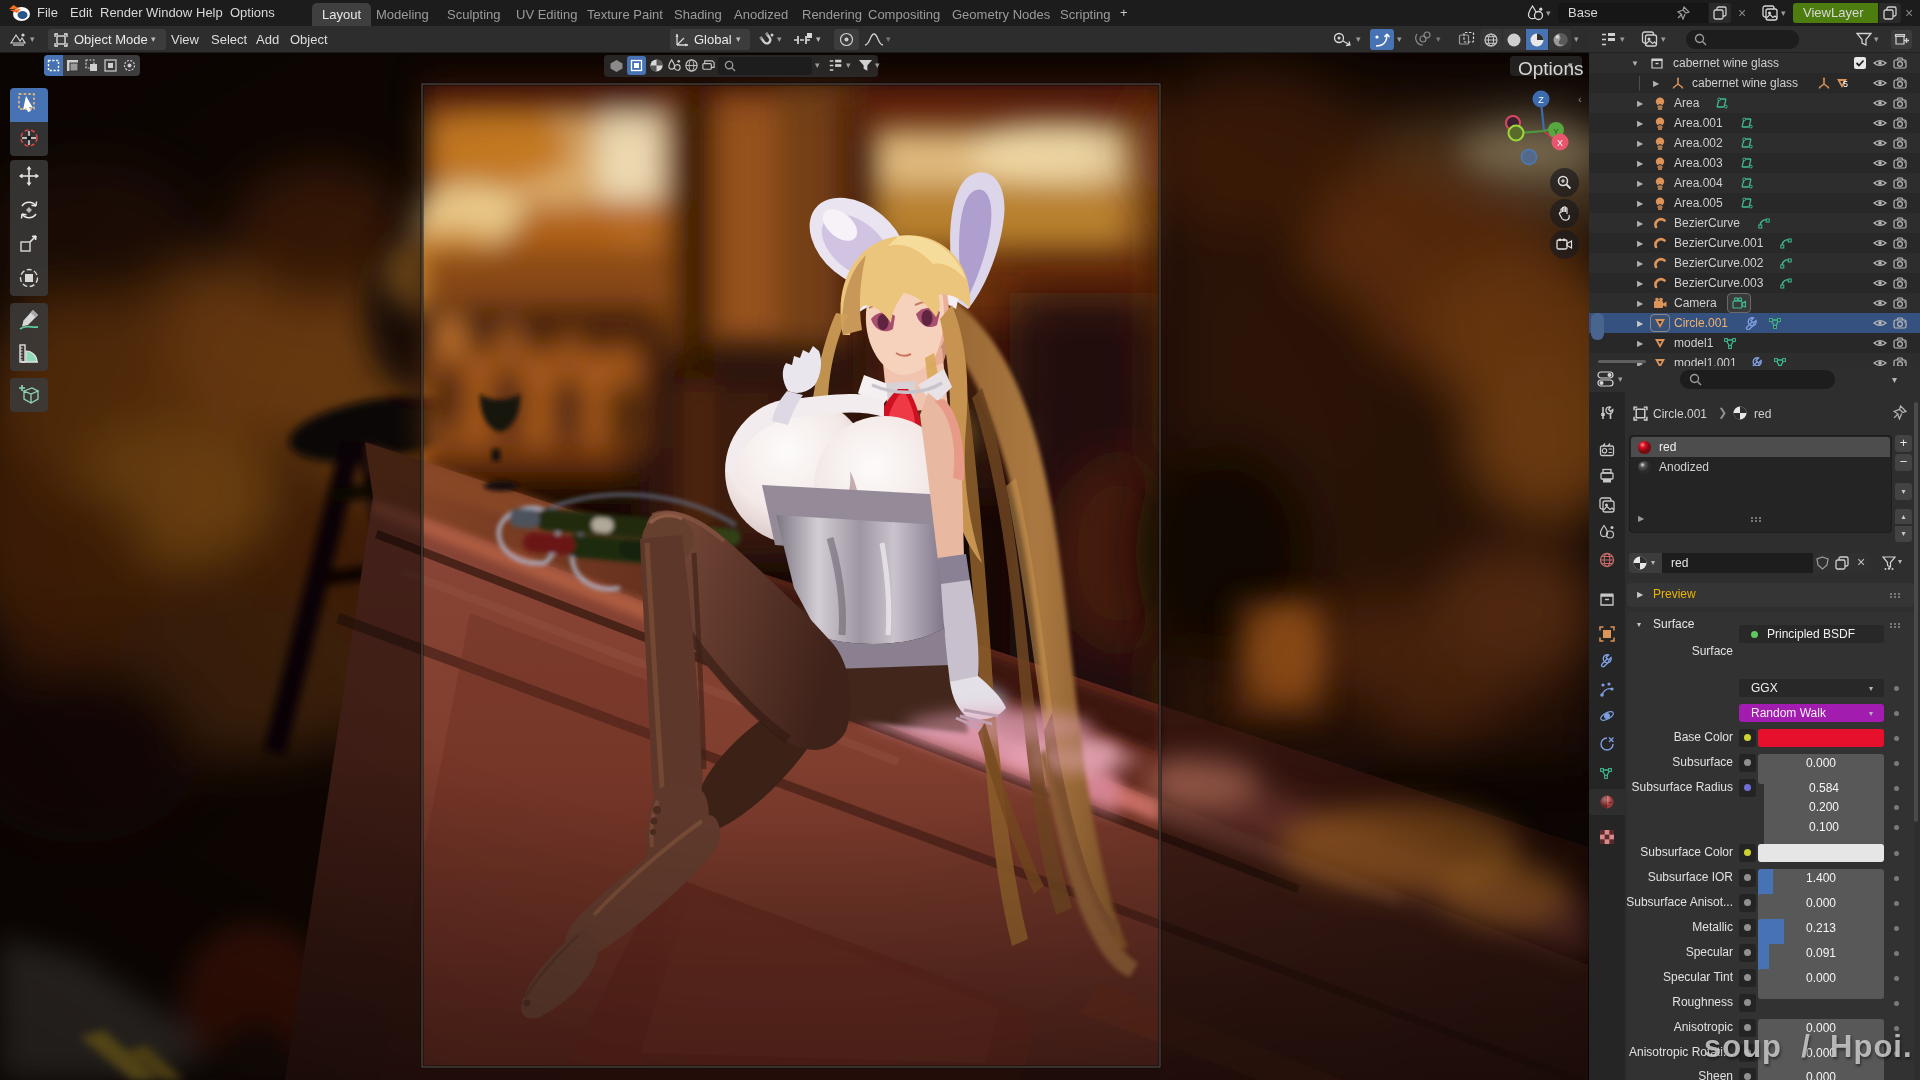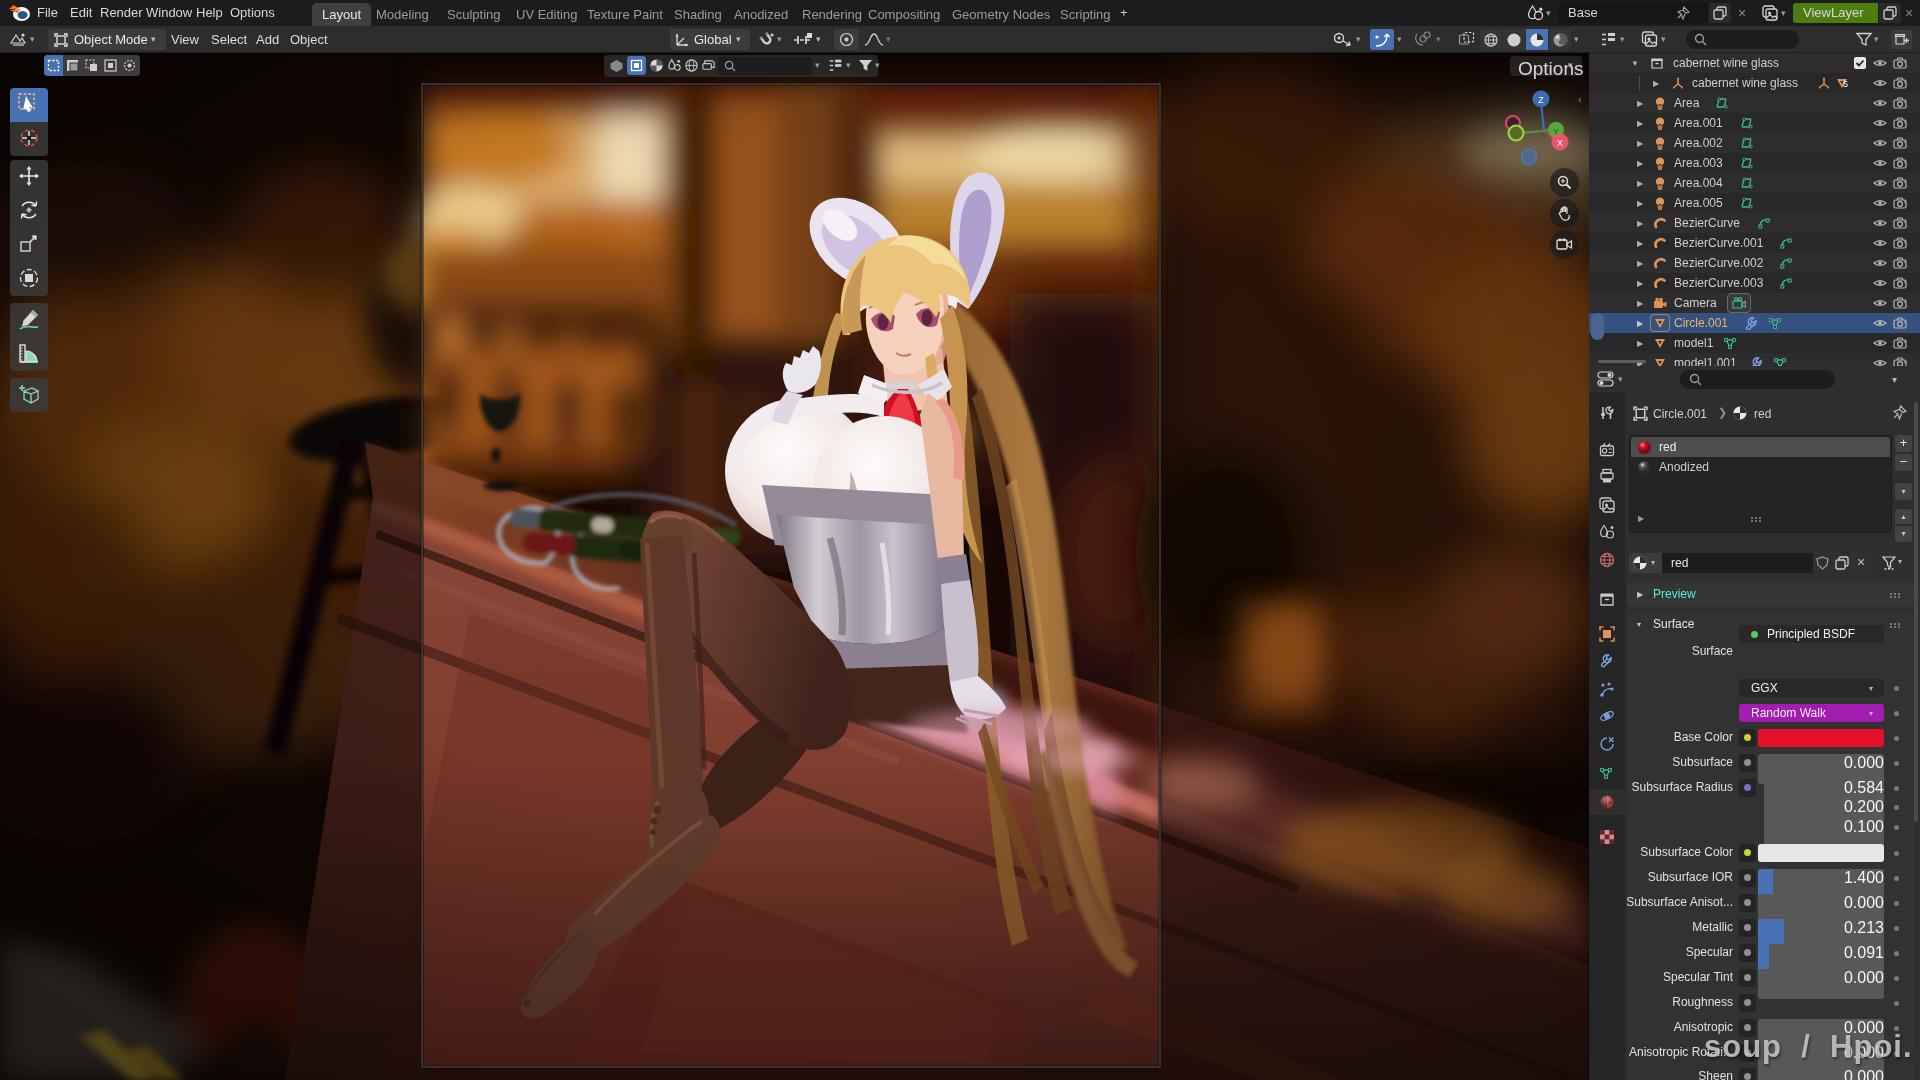--- a/index.html
+++ b/index.html
@@ -16,21 +16,21 @@
   .hbtn { position:absolute; color:#dddddd; font-size:13px; line-height:27px; }
   #outliner { position:absolute; left:1589px; top:26px; width:331px; height:340px; background:#2b2b2b; }
   #outliner-header { position:absolute; left:0; top:0; width:331px; height:27px; background:#2e2e2e;
                      border-bottom:1px solid #212121; }
   .orow { position:absolute; left:0; width:331px; height:20px; font-size:12px; color:#cfcfcf; }
   .orow .lbl { position:absolute; top:3px; }
   #props { position:absolute; left:1589px; top:366px; width:331px; height:714px; background:#2e2e2e; overflow:hidden; }
   #props-tabs { position:absolute; left:0; top:26px; width:36px; height:688px; background:#252525; }
   .plabel { position:absolute; font-size:12px; color:#e0e0e0; text-align:right; }
   .pslider { position:absolute; height:30px; background:#585858; border-radius:3px;
-             color:#f5f5f5; font-size:16px; text-align:right; line-height:18px; overflow:hidden;}
+             color:#f5f5f5; font-size:12px; text-align:center; line-height:18px; overflow:hidden;}
   .pkey { position:absolute; width:17px; height:18px; background:#242424; border-radius:3px; }
   .pkey i { position:absolute; left:5px; top:5px; width:7px; height:7px; border-radius:50%; background:#909090; display:block;}
   .pdot { position:absolute; width:5px; height:5px; border-radius:50%; background:#7a7a7a; }
   #watermark { position:absolute; left:1704px; top:1029px; white-space:nowrap; color:rgba(205,205,205,0.85);
                font-size:31px; font-weight:bold; letter-spacing:1px; z-index:60; text-shadow:1px 2px 3px rgba(0,0,0,0.5); }
   .tbtn { position:absolute; left:10px; width:38px; height:34px; background:#3b3b3bd9; }
 </style>
 </head>
 <body>
 <div id="topbar">
@@ -1295,21 +1295,21 @@
   <svg class="abs" style="left:292px;top:189px" width="16" height="16" viewBox="0 0 16 16">
       <path d="M2 2 L14 2 L9.5 7.5 L9.5 12 L6.5 10.5 L6.5 7.5 Z" fill="none" stroke="#d0d0d0" stroke-width="1.2"></path>
       <circle cx="8" cy="13.5" r="1.2" fill="#d0d0d0"></circle>
       <circle cx="4.5" cy="14" r="1" fill="#d0d0d0"></circle>
       <circle cx="11.5" cy="14" r="1" fill="#d0d0d0"></circle>
     </svg>
   <div class="hbtn" style="left:309px;top:182px;color:#b5b5b5;font-size:8px">▾</div>
 
   <div class="abs" style="left:38px;top:217px;width:287px;height:24px;background:#353535;border-radius:4px">
     <div class="abs" style="left:10px;top:7px;color:#c8c8c8;font-size:8px">▶</div>
-    <div class="abs" style="left:26px;top:4px;font-size:12px;color:#5eead4">Preview</div>
+    <div class="abs" style="left:26px;top:4px;font-size:12px;color:#eab308">Preview</div>
     <svg class="abs" style="left:262px;top:9px" width="12" height="7" viewBox="0 0 12 7">
         <use href="#s-dots"></use>
       </svg>
   </div>
 
   <div class="abs" style="left:38px;top:246px;width:287px;height:468px;background:#323232;border-radius:4px 4px 0 0">
     <div class="abs" style="left:10px;top:8px;color:#c8c8c8;font-size:8px">▾</div>
     <div class="abs" style="left:26px;top:5px;font-size:12px;color:#e5e5e5">Surface</div>
     <svg class="abs" style="left:262px;top:10px" width="12" height="7" viewBox="0 0 12 7">
         <use href="#s-dots"></use>

